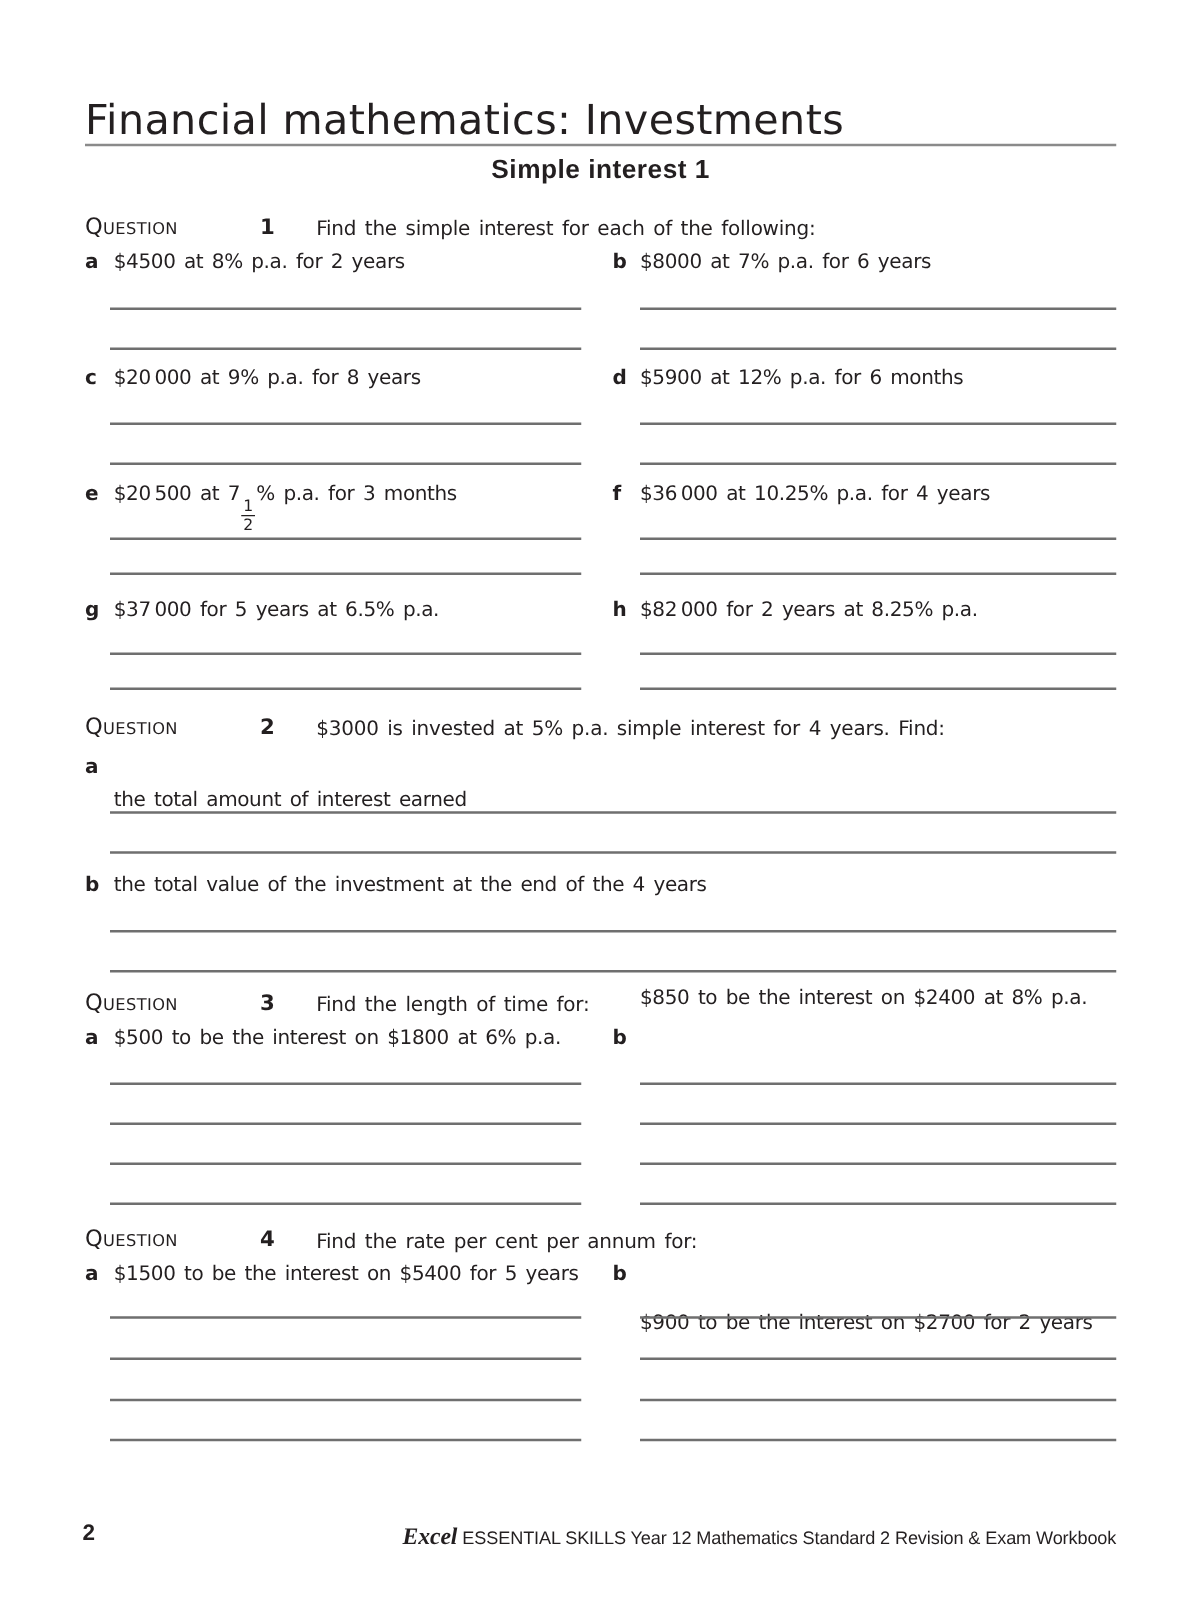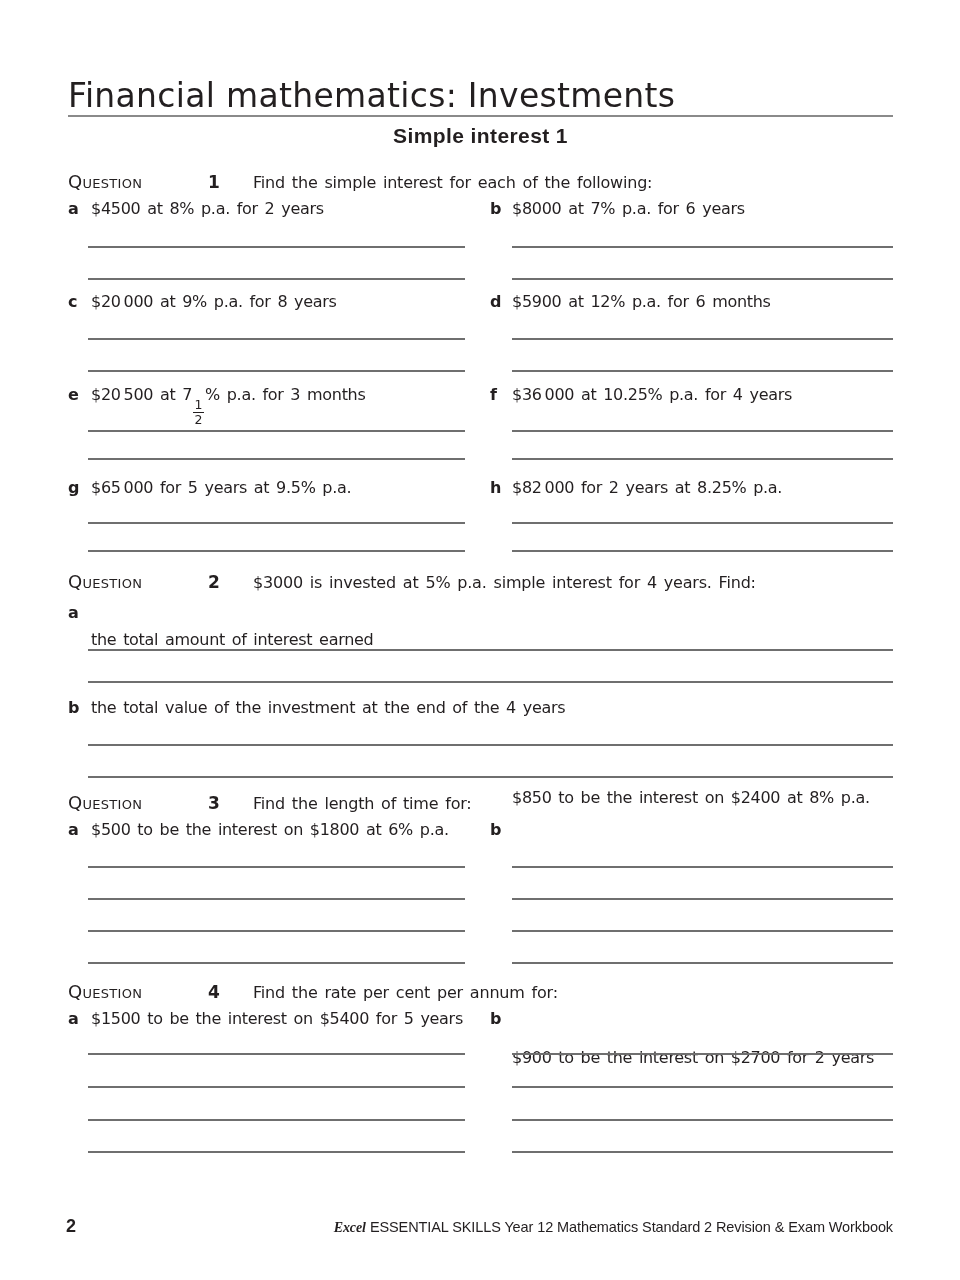--- a/index.html
+++ b/index.html
@@ -73,21 +73,21 @@
   }
   .footer-credit{
     position:absolute;left:68px;top:1219px;width:825px;
     text-align:right;white-space:nowrap;
     font-family:"Liberation Sans", sans-serif;
     font-size:14.5px;letter-spacing:-0.1px;
   }
   .footer-brand{
     font-family:"Liberation Serif", serif;
     font-weight:700;font-style:italic;
-    font-size:14px;
+    font-size:19px;
     margin-right:4px;
   }
 </style>
 </head>
 <body>
 
 <div class="page">
 
   <div class="doc-title">Financial mathematics: Investments</div>
   <div class="title-rule"></div>
@@ -123,21 +123,21 @@
         <span class="den">2</span>
       </span><span>% p.a. for 3 months</span></span>
   <span class="part-letter rcol-letter" style="top:385px;">f</span>
   <span class="part-text rcol-text" style="top:385px;">$36 000 at 10.25% p.a. for 4 years</span>
   <div class="ans-line" style="left:88px;top:430px;width:377px;"></div>
   <div class="ans-line" style="left:512px;top:430px;width:381px;"></div>
   <div class="ans-line" style="left:88px;top:458px;width:377px;"></div>
   <div class="ans-line" style="left:512px;top:458px;width:381px;"></div>
 
   <span class="part-letter lcol-letter" style="top:478px;">g</span>
-  <span class="part-text lcol-text" style="top:478px;">$65 000 for 5 years at 9.5% p.a.</span>
+  <span class="part-text lcol-text" style="top:478px;">$37 000 for 5 years at 6.5% p.a.</span>
   <span class="part-letter rcol-letter" style="top:478px;">h</span>
   <span class="part-text rcol-text" style="top:478px;">$82 000 for 2 years at 8.25% p.a.</span>
   <div class="ans-line" style="left:88px;top:522px;width:377px;"></div>
   <div class="ans-line" style="left:512px;top:522px;width:381px;"></div>
   <div class="ans-line" style="left:88px;top:550px;width:377px;"></div>
   <div class="ans-line" style="left:512px;top:550px;width:381px;"></div>
 
   <div class="q-header" style="top:571px;">
     <span class="q-label">Question</span>
     <span class="q-number">2</span>

